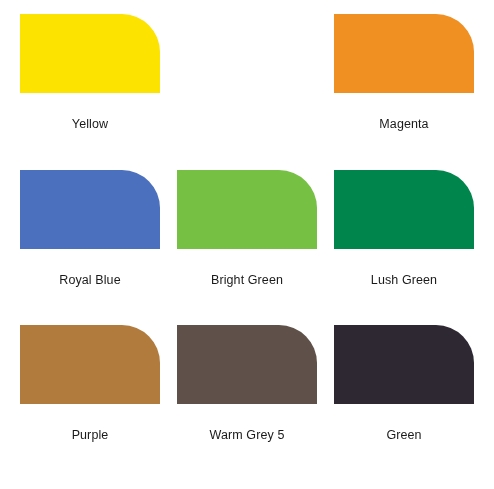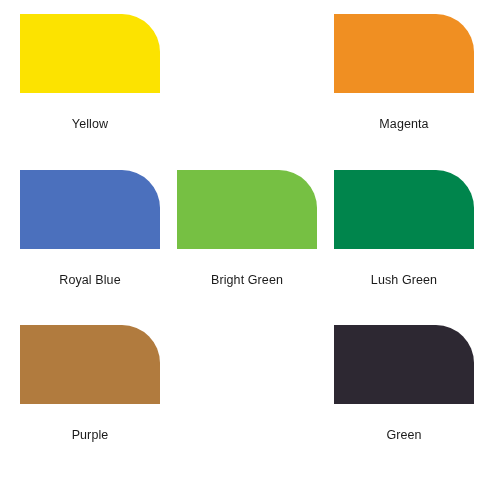--- a/index.html
+++ b/index.html
@@ -93,18 +93,22 @@
       <div class="swatch-label">Lush Green</div>
     </div>
   </div>
 
   <div class="swatch-row">
     <div class="swatch-cell">
       <div class="swatch-chip" style="background-color: rgb(177, 123, 62);"></div>
       <div class="swatch-label">Purple</div>
     </div>
     <div class="swatch-cell">
+      <div class="swatch-chip" style="background-color: rgb(95, 81, 73);"></div>
+      <div class="swatch-label">Warm Grey 5</div>
+    </div>
+    <div class="swatch-cell">
       <div class="swatch-chip" style="background-color: rgb(45, 40, 50);"></div>
       <div class="swatch-label">Green</div>
     </div>
   </div>
 
 </div>
 
 </body></html>

